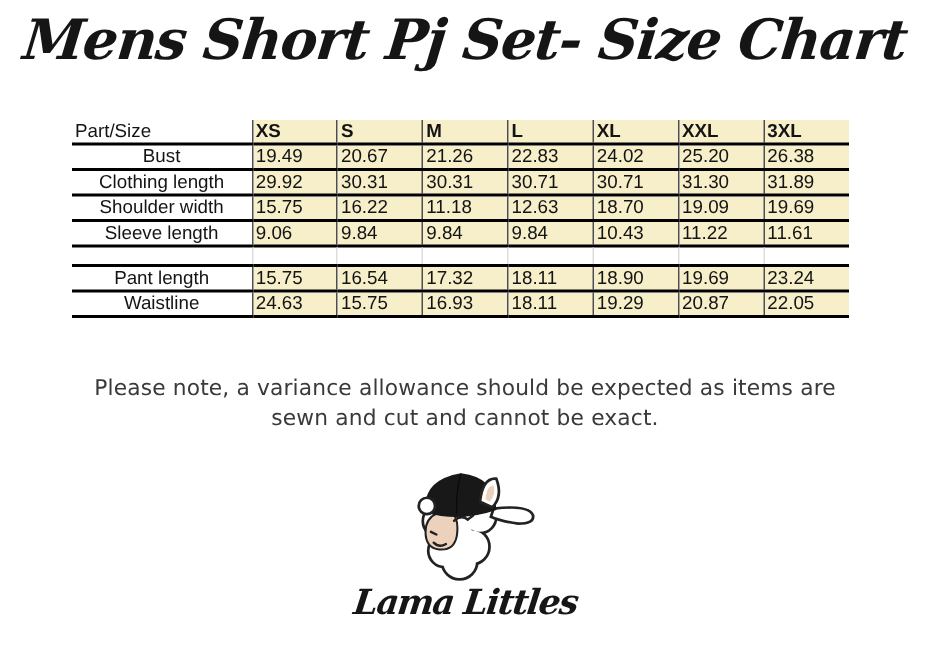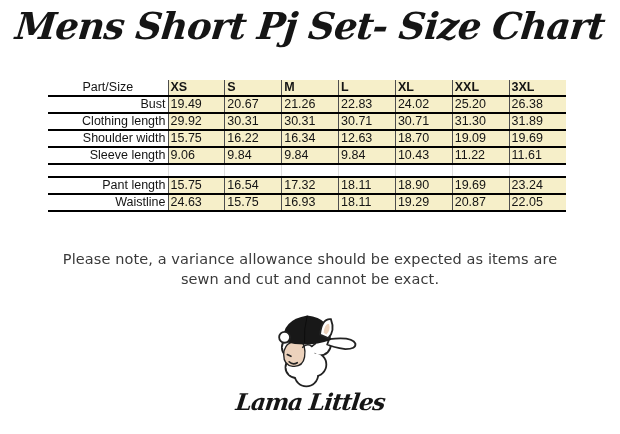--- a/index.html
+++ b/index.html
@@ -22,22 +22,22 @@
   .chart-wrap{position:absolute;top:80px;left:48px;width:518px;}
   table{width:518px;border-collapse:collapse;table-layout:fixed;}
   col.c-label{width:120px;}
   th,td{
     height:15px;padding:0 2px;font-size:12.5px;line-height:15px;
     border-bottom:2px solid var(--rowline);overflow:hidden;white-space:nowrap;
   }
   th.val,td.val{
     background:var(--cream);text-align:left;border-left:1px solid var(--colline);
   }
-  th.lbl{background:#fff;text-align:center;font-weight:400;}
-  td.lbl{background:#fff;text-align:right;}
+  th.lbl{background:#fff;text-align:left;font-weight:400;}
+  td.lbl{background:#fff;text-align:center;}
   tr.spacer-row td{border-bottom:2px solid var(--rowline);background:#fff;height:13px;}
   tr.spacer-row td.sp{border-left:1px solid var(--spacerline);}
   tr.spacer-row td.sp-lbl{border-left:none;}
   
 
   
   .note{
     position:absolute;top:249px;left:0;width:620px;text-align:center;
     font-family:"DejaVu Sans",sans-serif;font-size:14.5px;line-height:20px;
     color:var(--noteink);letter-spacing:0.1px;
@@ -108,21 +108,21 @@
           <td class="val">30.31</td>
           <td class="val">30.71</td>
           <td class="val">30.71</td>
           <td class="val">31.30</td>
           <td class="val">31.89</td>
         </tr>
         <tr>
           <td class="lbl">Shoulder width</td>
           <td class="val">15.75</td>
           <td class="val">16.22</td>
-          <td class="val">16.34</td>
+          <td class="val">11.18</td>
           <td class="val">12.63</td>
           <td class="val">18.70</td>
           <td class="val">19.09</td>
           <td class="val">19.69</td>
         </tr>
         <tr>
           <td class="lbl">Sleeve length</td>
           <td class="val">9.06</td>
           <td class="val">9.84</td>
           <td class="val">9.84</td>

